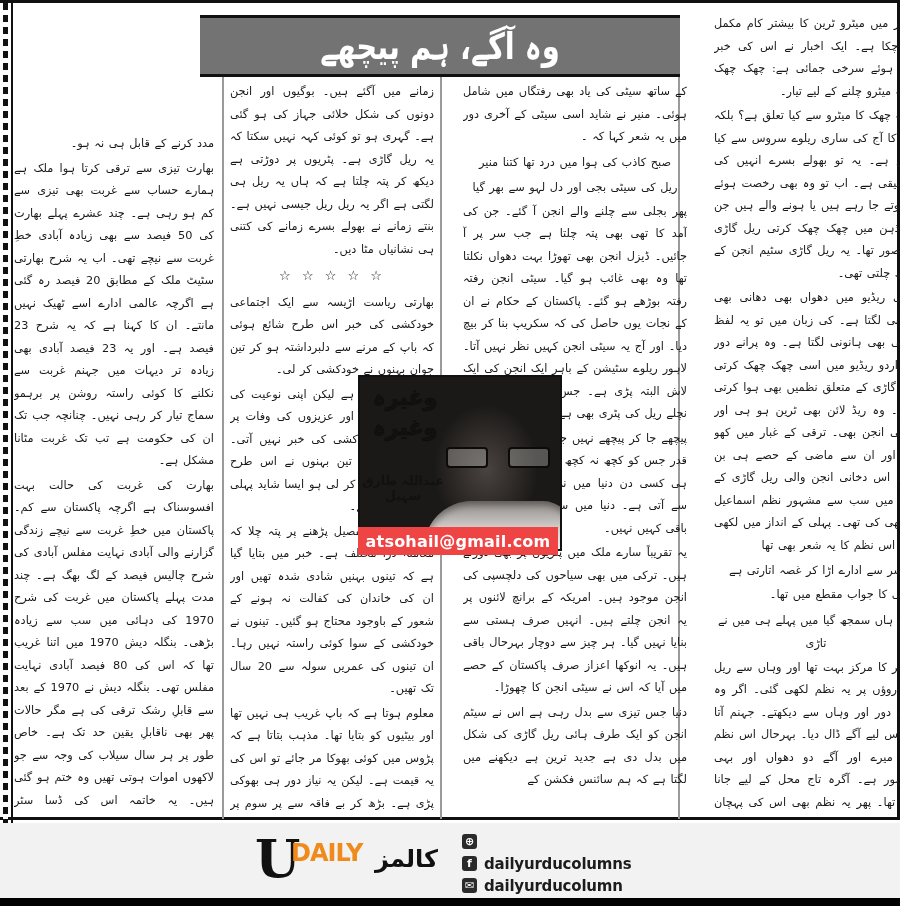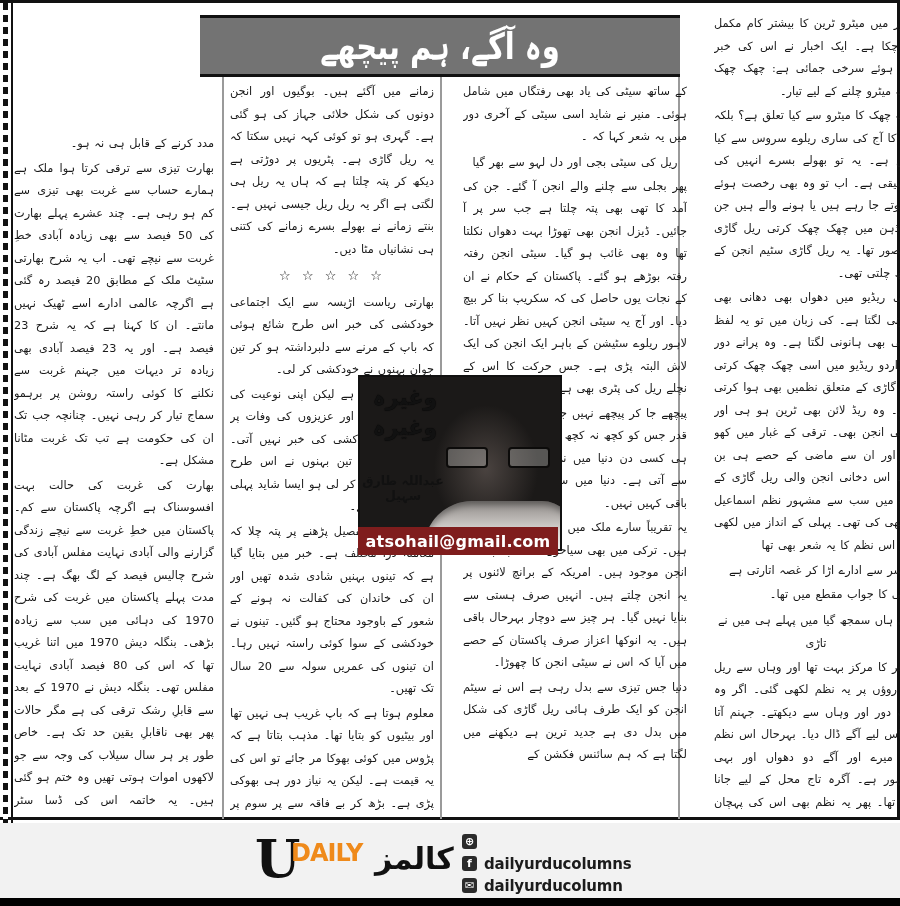--- a/index.html
+++ b/index.html
@@ -110,21 +110,21 @@
     direction:rtl;text-align:center;
     text-shadow:0 0 1px #000;
   }
   .authorname{
     position:absolute;left:2px;top:96px;width:82px;
     color:#111;font-size:12.5px;font-weight:bold;line-height:15px;
     direction:rtl;text-align:center;
   }
   .emailbar{
     position:absolute;left:358px;top:524px;width:200px;height:28px;
-    background:#7f1d1d;color:#fff;
+    background:#ef4444;color:#fff;
     display:flex;align-items:center;justify-content:center;
     font-size:16px;font-weight:bold;letter-spacing:.2px;
     font-family:"DejaVu Sans","Liberation Sans",sans-serif;
   }
 
   
   .footer{
     position:absolute;left:0;top:823px;width:900px;height:75px;
     background:#f2f2f2;
     display:flex;align-items:center;
@@ -145,21 +145,21 @@
     margin-top:44px;
   }
   .brand .daily{
     position:absolute;left:36px;top:10px;
     font-family:"DejaVu Sans","Liberation Sans",sans-serif;
     font-size:24px;font-weight:bold;color:#ef8a1b;line-height:24px;
     letter-spacing:-1px;
   }
   .brand .kalmz{
     position:absolute;left:120px;top:8px;
-    font-size:30px;font-weight:bold;color:#111;direction:rtl;line-height:40px;
+    font-size:24px;font-weight:bold;color:#111;direction:rtl;line-height:40px;
   }
   .social{
     position:absolute;left:462px;top:9px;
   }
   .srow{display:flex;align-items:center;height:19px;margin-bottom:3px;}
   .sicon{
     width:15px;height:15px;border-radius:3px;background:#2b2b2b;color:#fff;
     display:flex;align-items:center;justify-content:center;
     font-size:11px;font-weight:bold;margin-right:7px;flex:0 0 auto;
     font-family:"DejaVu Sans","Liberation Sans",sans-serif;
@@ -195,20 +195,21 @@
       <p>زمانے میں آگئے ہیں۔ بوگیوں اور انجن دونوں کی شکل خلائی جہاز کی ہو گئی ہے۔ گہری ہو تو کوئی کہہ نہیں سکتا کہ یہ ریل گاڑی ہے۔ پٹریوں پر دوڑتی ہے دیکھ کر پتہ چلتا ہے کہ ہاں یہ ریل ہی لگتی ہے اگر یہ ریل ریل جیسی نہیں ہے۔ بنتے زمانے نے بھولے بسرے زمانے کی کتنی ہی نشانیاں مٹا دیں۔</p>
       <div class="stars">☆ ☆ ☆ ☆ ☆</div>
       <p>بھارتی ریاست اڑیسہ سے ایک اجتماعی خودکشی کی خبر اس طرح شائع ہوئی کہ باپ کے مرنے سے دلبرداشتہ ہو کر تین جوان بہنوں نے خودکشی کر لی۔</p>
       <p>افسوسناک خبر ہے لیکن اپنی نوعیت کی منفرد ماں باپ اور عزیزوں کی وفات پر مصدے سے خودکشی کی خبر نہیں آتی۔ پہلے بھی لیکن تین بہنوں نے اس طرح اکٹھی خودکشی کر لی ہو ایسا شاید پہلی بار سامنے آیا ہے۔</p>
       <p>البتہ خبر کی تفصیل پڑھنے پر پتہ چلا کہ معاملہ ذرا مختلف ہے۔ خبر میں بتایا گیا ہے کہ تینوں بہنیں شادی شدہ تھیں اور ان کی خاندان کی کفالت نہ ہونے کے شعور کے باوجود محتاج ہو گئیں۔ تینوں نے خودکشی کے سوا کوئی راستہ نہیں رہا۔ ان تینوں کی عمریں سولہ سے 20 سال تک تھیں۔</p>
       <p>معلوم ہوتا ہے کہ باپ غریب ہی نہیں تھا اور بیٹیوں کو بتایا تھا۔ مذہب بتاتا ہے کہ پڑوس میں کوئی بھوکا مر جائے تو اس کی یہ قیمت ہے۔ لیکن یہ نیاز دور ہی بھوکی پڑی ہے۔ بڑھ کر بے فاقہ سے پر سوم پر اترا کے ہے۔ یا یہ بھی ہو سکتا ہے کہ پورا محلہ ہی غریب ہو۔</p>
     </div>
 
     <div class="col col-c">
       <p>کے ساتھ سیٹی کی یاد بھی رفتگاں میں شامل ہوئی۔ منیر نے شاید اسی سیٹی کے آخری دور میں یہ شعر کہا کہ ۔</p>
+      <p class="verse">صبح کاذب کی ہوا میں درد تھا کتنا منیر</p>
       <p class="verse">ریل کی سیٹی بجی اور دل لہو سے بھر گیا</p>
       <p>پھر بجلی سے چلنے والے انجن آ گئے۔ جن کی آمد کا تھی بھی پتہ چلتا ہے جب سر پر آ جائیں۔ ڈیزل انجن بھی تھوڑا بہت دھواں نکلتا تھا وہ بھی غائب ہو گیا۔ سیٹی انجن رفتہ رفتہ بوڑھے ہو گئے۔ پاکستان کے حکام نے ان کے نجات یوں حاصل کی کہ سکریپ بنا کر بیچ دیا۔ اور آج یہ سیٹی انجن کہیں نظر نہیں آتا۔ لاہور ریلوے سٹیشن کے باہر ایک انجن کی ایک لاش البتہ پڑی ہے۔ جس حرکت کا اس کے نچلے ریل کی پٹری بھی ہے۔</p>
       <p>پیچھے جا کر پیچھے نہیں جا سکتا۔ بس اب اتنا قدر جس کو کچھ نہ کچھ یاد ہے۔ ان کے ساتھ ہی کسی دن دنیا میں نہ کہیں جوہر کہیں سے آتی ہے۔ دنیا میں سیٹی انجن کا راستہ باقی کہیں نہیں۔</p>
       <p>یہ تقریباً سارے ملک میں پٹریوں پر بھی دوڑتے ہیں۔ ترکی میں بھی سیاحوں کی دلچسپی کی انجن موجود ہیں۔ امریکہ کے برانچ لائنوں پر یہ انجن چلتے ہیں۔ انہیں صرف ہستی سے بنایا نہیں گیا۔ ہر چیز سے دوچار بہرحال باقی ہیں۔ یہ انوکھا اعزاز صرف پاکستان کے حصے میں آیا کہ اس نے سیٹی انجن کا چھوڑا۔</p>
       <p>دنیا جس تیزی سے بدل رہی ہے اس نے سیٹم انجن کو ایک طرف ہائی ریل گاڑی کی شکل میں بدل دی ہے جدید ترین ہے دیکھنے میں لگتا ہے کہ ہم سائنس فکشن کے</p>
     </div>
 
     <div class="col col-d">
       <p>لاہور میں میٹرو ٹرین کا بیشتر کام مکمل ہو چکا ہے۔ ایک اخبار نے اس کی خبر دیتے ہوئے سرخی جمائی ہے: چھک چھک چھک میٹرو چلنے کے لیے تیار۔</p>
       <p>چھک چھک کا میٹرو سے کیا تعلق ہے؟ بلکہ اس کا آج کی ساری ریلوے سروس سے کیا تعلق ہے۔ یہ تو بھولے بسرے انہیں کی موسیقی ہے۔ اب تو وہ بھی رخصت ہوئے یا ہوتے جا رہے ہیں یا ہونے والے ہیں جن کے ذہن میں چھک چھک کرتی ریل گاڑی کا تصور تھا۔ یہ ریل گاڑی سٹیم انجن کے ساتھ چلتی تھی۔</p>

